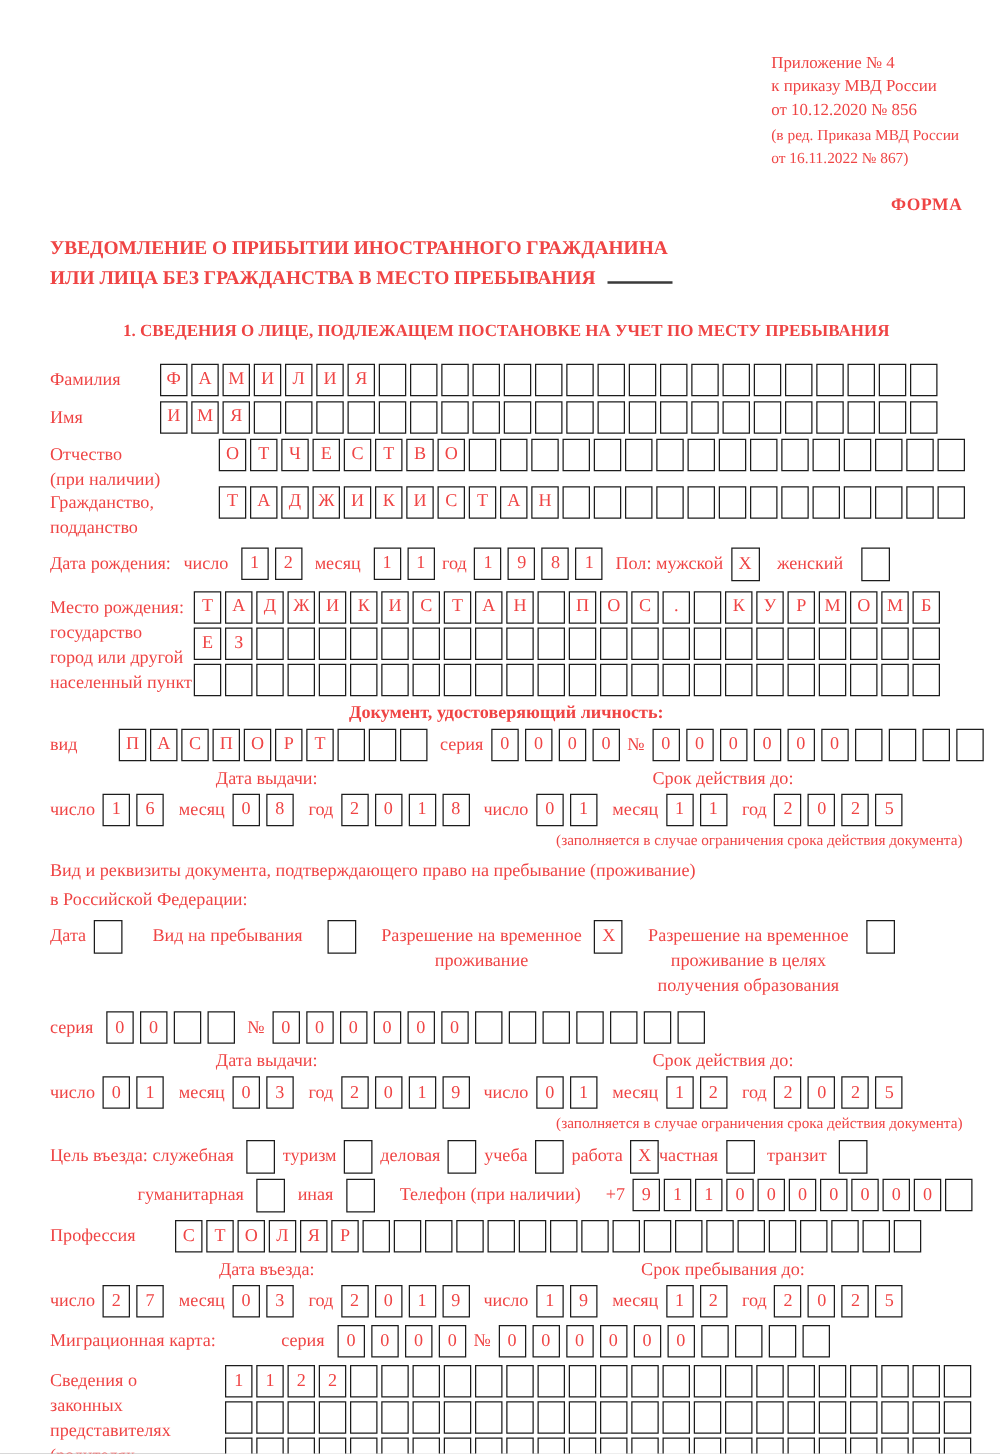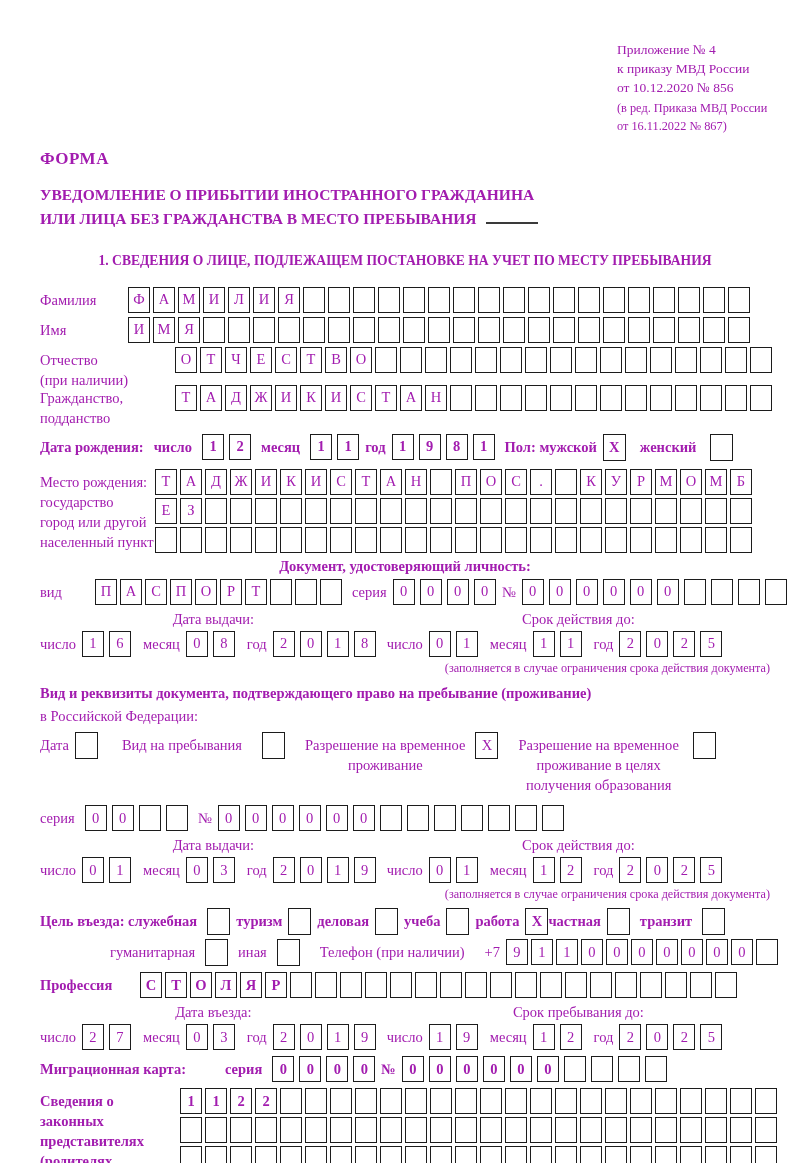--- a/index.html
+++ b/index.html
@@ -1,22 +1,22 @@
 <!DOCTYPE html>
 <html><head>
 <meta charset="utf-8">
 <style>
   * { margin:0; padding:0; box-sizing:border-box; }
   body { background:#888; }
-  .page { width:800px; height:1163px; background:#fff; color:#a21caf;
+  .page { width:800px; height:1163px; background:#fff; color:#ef4444;
           font-family:"Liberation Serif","DejaVu Serif",serif;
           padding:40px 30px 0 40px; overflow:hidden; position:relative; }
   .hdr { margin-left:577px; font-size:13.5px; line-height:1.42; }
   .hdr .rev { font-size:12.3px; margin-top:3px; line-height:1.4; }
-  .forma { font-weight:bold; font-size:17px; margin-top:14px; letter-spacing:.5px; }
+  .forma { text-align:right; font-weight:bold; font-size:14px; margin-top:22px; letter-spacing:.5px; }
   .title { text-align:left; font-weight:bold; font-size:15.5px; margin-top:14px; line-height:1.55; }
   .blank { display:inline-block; width:52px; height:14px; border-bottom:2px solid #3a3a3a; margin-left:10px; }
   .sec { text-align:center; font-weight:bold; font-size:13.6px; margin-top:22px; }
   .frow { display:flex; align-items:flex-start; white-space:nowrap; }
   .lbl { font-size:14.5px; line-height:26px; flex:none; }
   .lblcol { flex:none; font-size:14.5px; line-height:1.38; padding-top:3px; }
   .center { text-align:center; }
   .cells { display:flex; gap:3px; flex:none; }
   .dg { gap:5px; }
   .cell { flex:none; width:22px; height:26px; border:1.5px solid #1c1c1c; background:#fff;
@@ -27,21 +27,21 @@
   .dochead { text-align:center; font-weight:bold; font-size:14.5px; margin-top:5px; }
   .dates { display:flex; margin-top:6px; }
   .dcol-l { width:47.5%; flex:none; }
   .dcol-r { flex:1; }
   .datehead { font-size:14.5px; text-align:center; margin-bottom:3px; }
   .dline { display:flex; align-items:center; }
   .dline .lbl { margin-right:6px; }
   .dline .cells { margin-right:12px; }
   .note { font-size:12.2px; }
   .right { text-align:right; }
-  .mt4{margin-top:4px;} .mt6{margin-top:6px;font-weight:bold;} .mt8{margin-top:8px;} .mt10{margin-top:10px;} .mt18{margin-top:18px;}
+  .mt4{margin-top:4px;} .mt6{margin-top:6px;} .mt8{margin-top:8px;} .mt10{margin-top:10px;} .mt18{margin-top:18px;}
   .ml6{margin-left:6px;} .ml10{margin-left:10px;} .ml14{margin-left:14px;} .ml20{margin-left:20px;} .ml24{margin-left:24px;}
 </style>
 </head>
 <body>
 
 <div class="page">
 
   <div class="hdr">
     <div>Приложение № 4</div>
     <div>к приказу МВД России</div>

